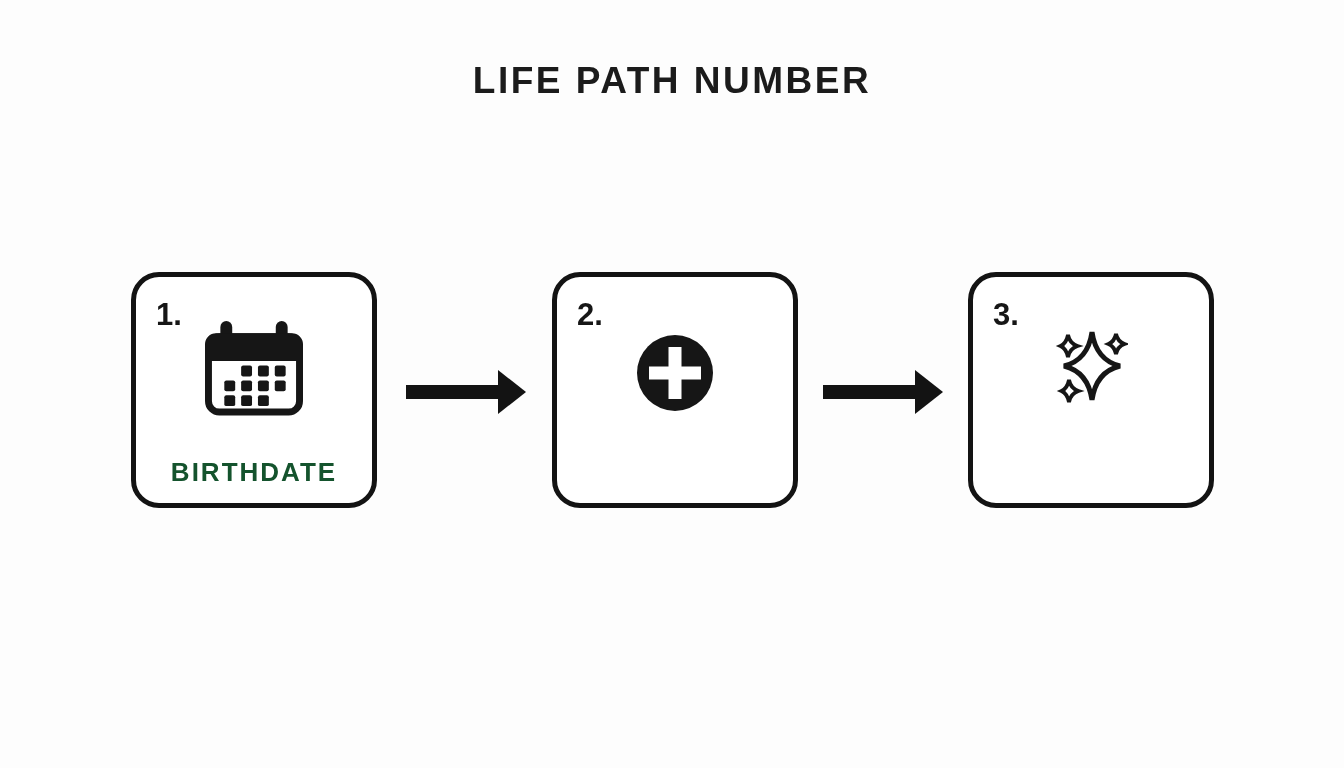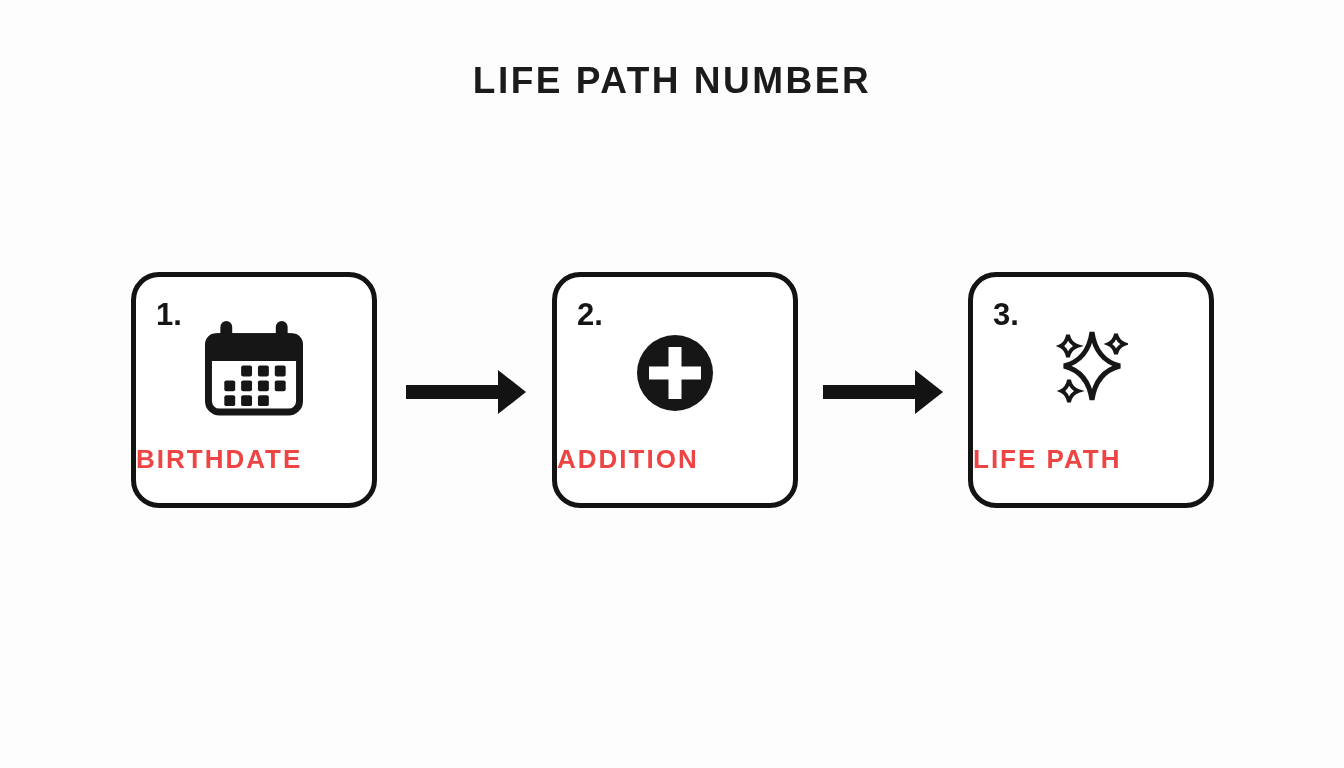--- a/index.html
+++ b/index.html
@@ -54,27 +54,28 @@
   .icon-wrap {
     position: absolute;
     left: 50%;
     transform: translateX(-50%);
   }
   .icon-calendar { top: 44px; }
   .icon-plus { top: 57px; }
   .icon-sparkles { top: 50px; }
   .step-label {
     position: absolute;
-    top: 167px;
+    top: 180px;
     left: 0;
     width: 100%;
+    text-align: center;
     font-size: 26px;
     font-weight: bold;
     letter-spacing: 2px;
-    color: #ef4444;
+    color: #14532d;
   }
   .arrow {
     position: absolute;
     top: 370px;
   }
   .arrow-1 { left: 406px; }
   .arrow-2 { left: 823px; }
 </style>
 </head>
 <body>
@@ -117,36 +118,34 @@
 
   <div class="step-box box-2">
     <span class="step-number">2.</span>
     <span class="icon-wrap icon-plus">
       <svg width="78" height="78" viewBox="0 0 78 78" aria-hidden="true">
         <circle cx="39" cy="39" r="38" fill="#161616"></circle>
         <rect x="13" y="32.5" width="52" height="13" fill="#ffffff"></rect>
         <rect x="32.5" y="13" width="13" height="52" fill="#ffffff"></rect>
       </svg>
     </span>
-    <span class="step-label">ADDITION</span>
   </div>
 
   <svg class="arrow arrow-2" width="120" height="44" viewBox="0 0 120 44" aria-hidden="true">
     <rect x="0" y="15" width="95" height="14" fill="#131313"></rect>
     <polygon points="92,0 120,22 92,44" fill="#131313"></polygon>
   </svg>
 
   <div class="step-box box-3">
     <span class="step-number">3.</span>
     <span class="icon-wrap icon-sparkles">
       <svg width="74" height="78" viewBox="0 0 74 78" aria-hidden="true">
         <g stroke="#161616" fill="none" stroke-linejoin="miter">
           <path d="M38,5 Q42,33 66,39 Q42,45 38,73 Q34,45 10,39 Q34,33 38,5 Z" stroke-width="5"></path>
           <path d="M14,8 Q15.8,16.5 23.5,19 Q15.8,21.5 14,30 Q12.2,21.5 6.5,19 Q12.2,16.5 14,8 Z" stroke-width="3.8"></path>
           <path d="M62,7 Q63.6,14.5 70.5,17 Q63.6,19.5 62,27 Q60.4,19.5 54.5,17 Q60.4,14.5 62,7 Z" stroke-width="3.8"></path>
           <path d="M15,53 Q16.8,61.5 24.5,64 Q16.8,66.5 15,75 Q13.2,66.5 7.5,64 Q13.2,61.5 15,53 Z" stroke-width="3.8"></path>
         </g>
       </svg>
     </span>
-    <span class="step-label">LIFE PATH</span>
   </div>
 
 </div>
 
 </body></html>

